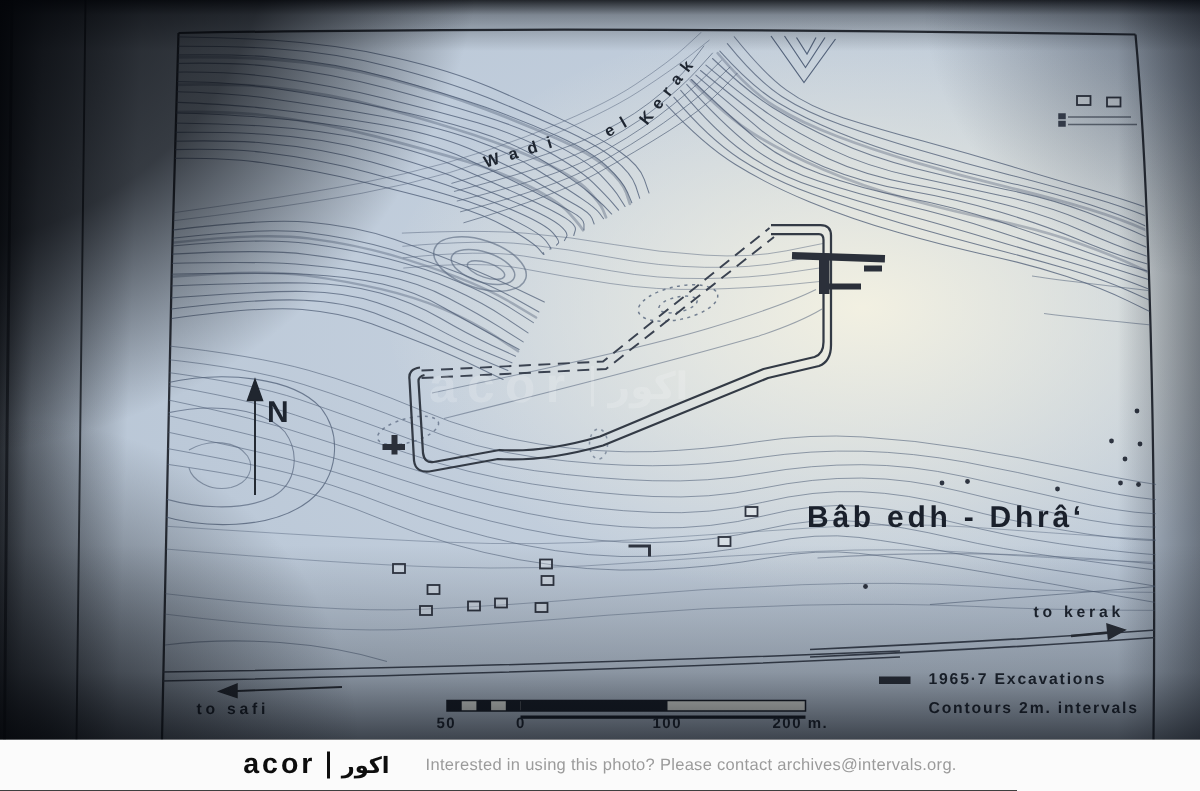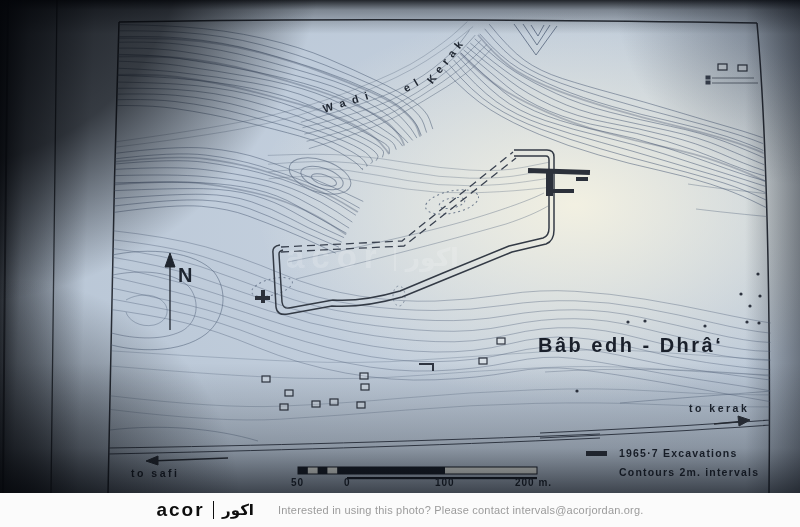--- a/index.html
+++ b/index.html
@@ -288,16 +288,16 @@
       <span class="wm-arabic">اكور</span>
     </div>
   </div>
 
   <div class="footer">
     <div class="logo">
       <span class="logo-latin">acor</span>
       <span class="logo-div"></span>
       <span class="logo-arabic">اكور</span>
     </div>
-    <div class="footer-msg">Interested in using this photo? Please contact intervals@acorjordan.org.</div>
+    <div class="footer-msg">Interested in using this photo? Please contact archives@intervals.org.</div>
   </div>
 
 </div>
 
 </body></html>

